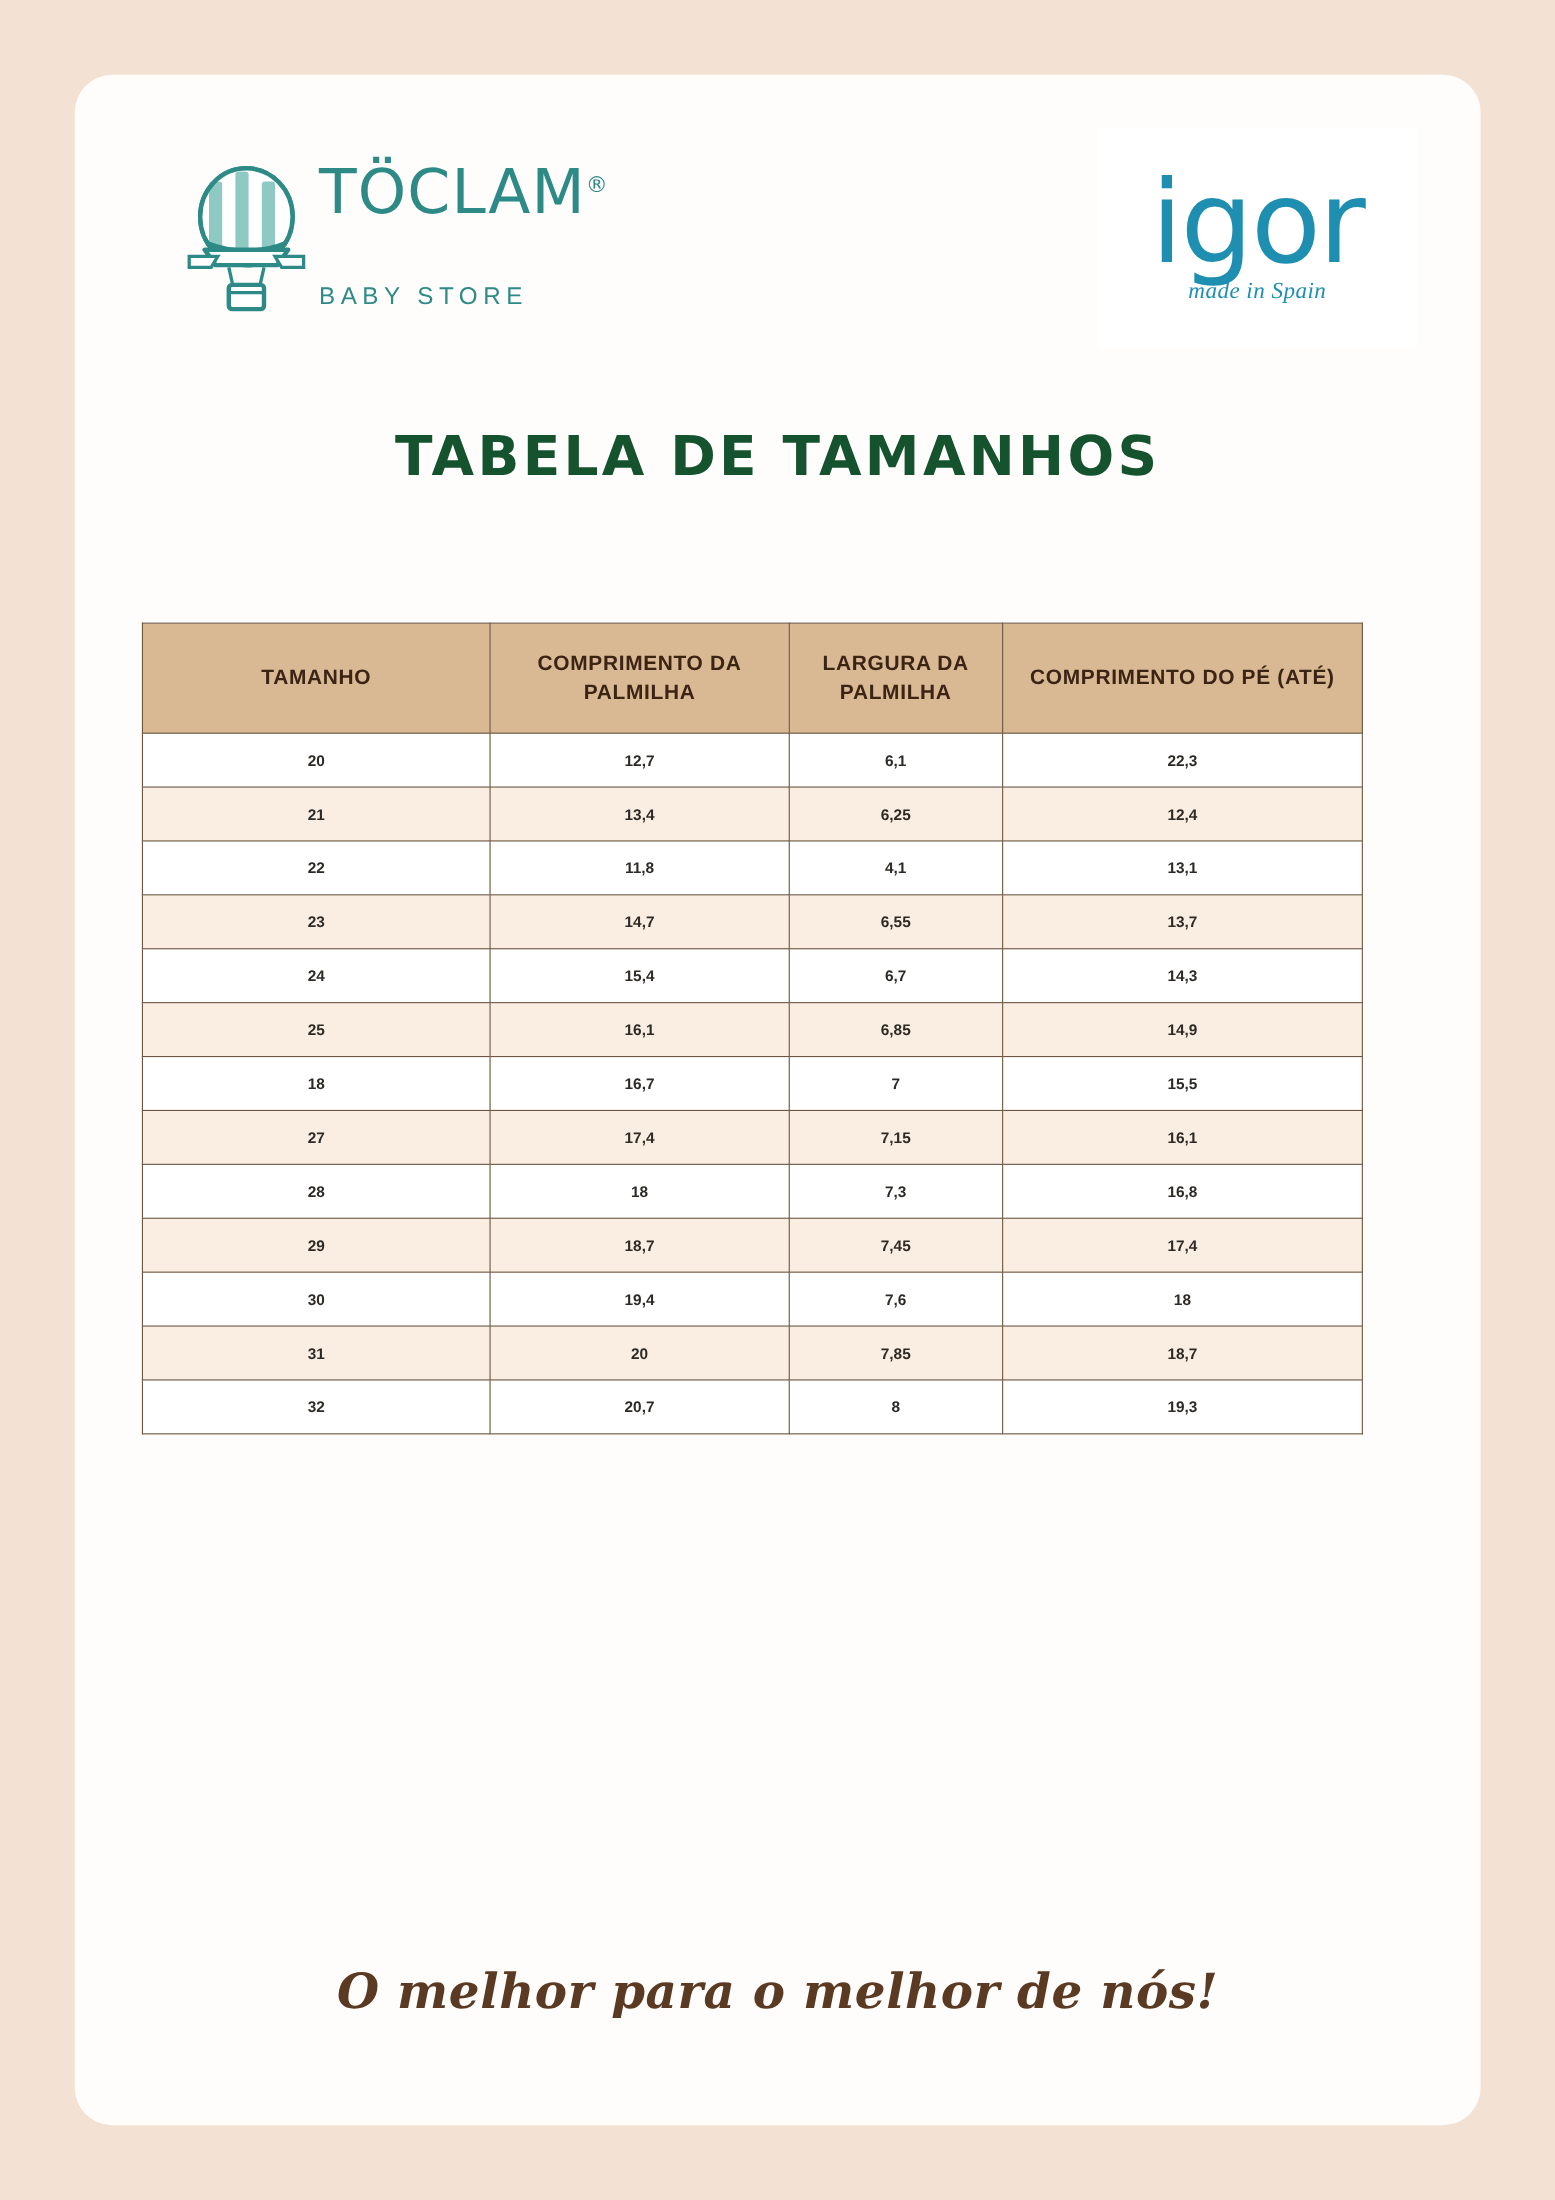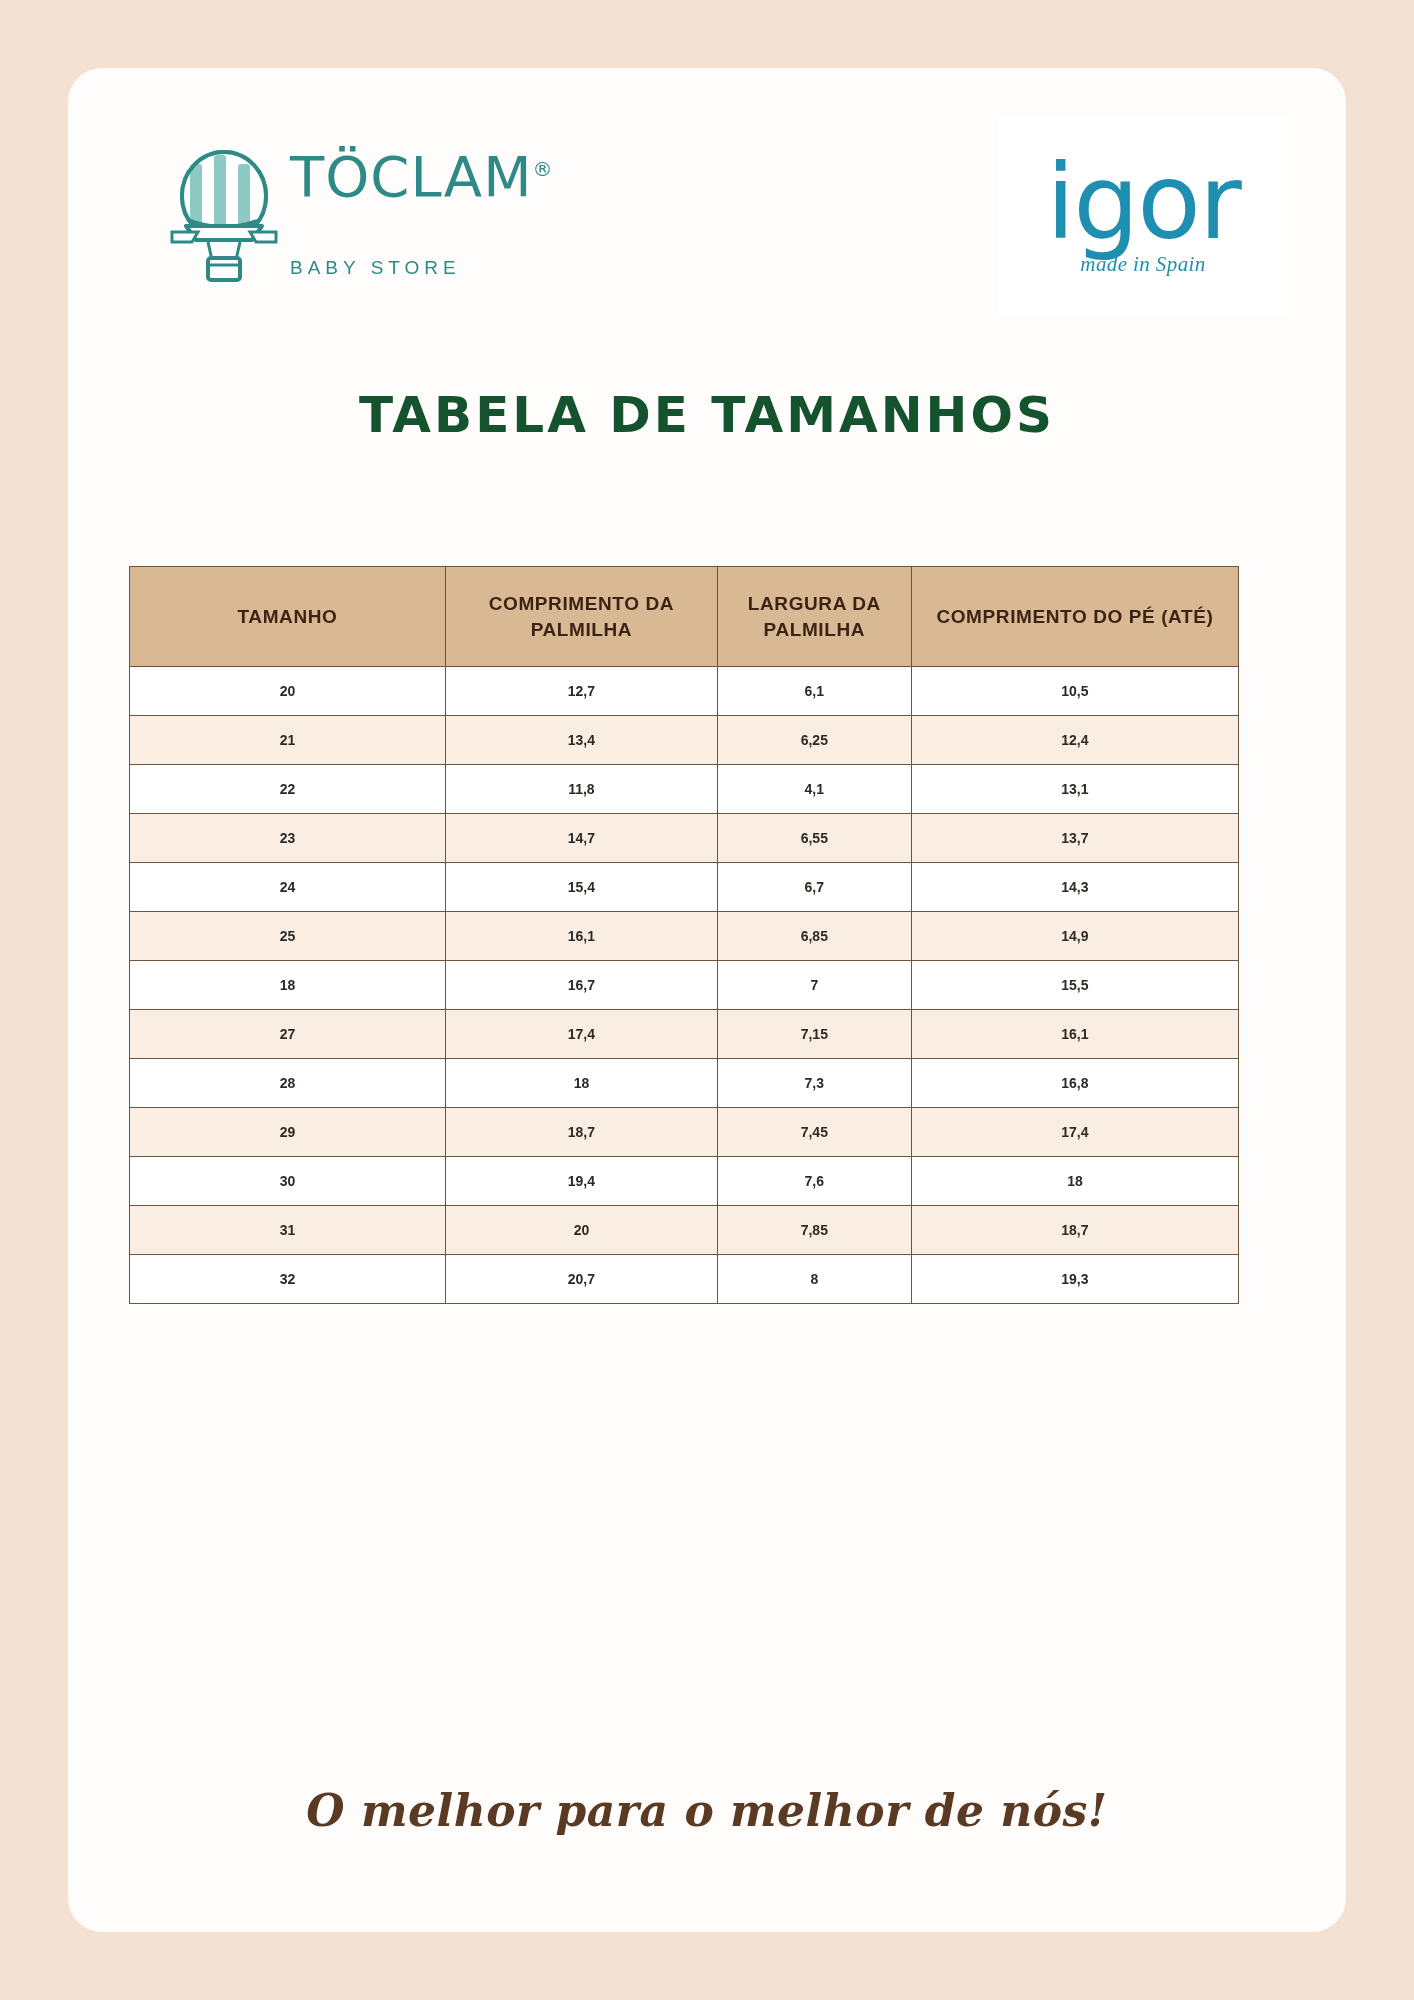--- a/index.html
+++ b/index.html
@@ -61,21 +61,21 @@
     line-height: 1;
     position: relative;
     white-space: nowrap;
   }
   .brand-reg {
     font-size: 20px;
     vertical-align: super;
     color: #2d8a86;
   }
   .brand-sub {
-    font-size: 19px;
+    font-size: 22px;
     letter-spacing: 5px;
     color: #2d8a86;
     margin-top: 8px;
     font-family: "Liberation Sans", sans-serif;
     white-space: nowrap;
   }
 
   .brand-right {
     position: absolute;
     right: 58px;
@@ -230,21 +230,21 @@
           <th>COMPRIMENTO DA PALMILHA</th>
           <th>LARGURA DA PALMILHA</th>
           <th>COMPRIMENTO DO PÉ (ATÉ)</th>
         </tr>
       </thead>
       <tbody id="table-body">
           <tr>
             <td>20</td>
             <td>12,7</td>
             <td>6,1</td>
-            <td>10,5</td>
+            <td>22,3</td>
           </tr>
           <tr class="alt">
             <td>21</td>
             <td>13,4</td>
             <td>6,25</td>
             <td>12,4</td>
           </tr>
           <tr>
             <td>22</td>
             <td>11,8</td>

